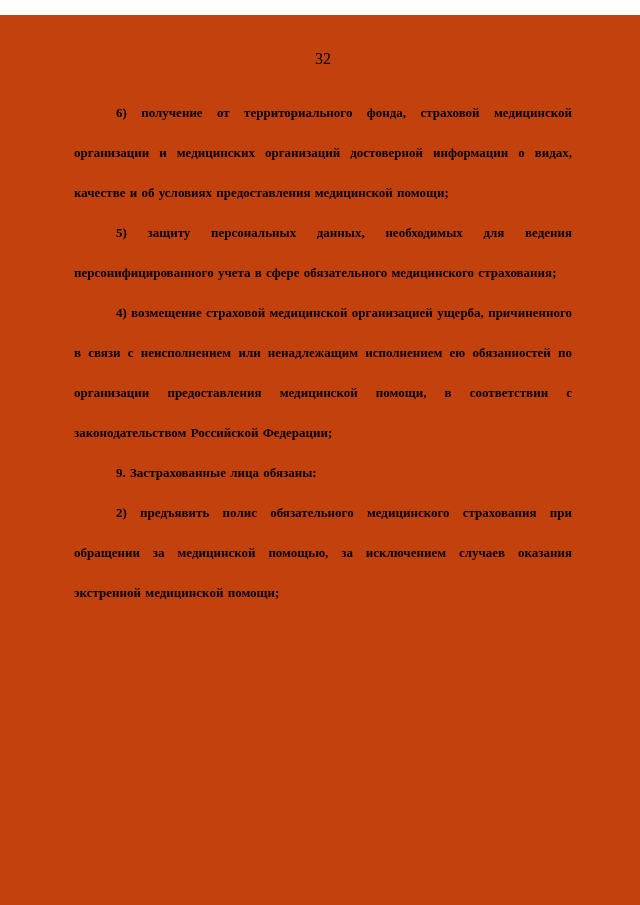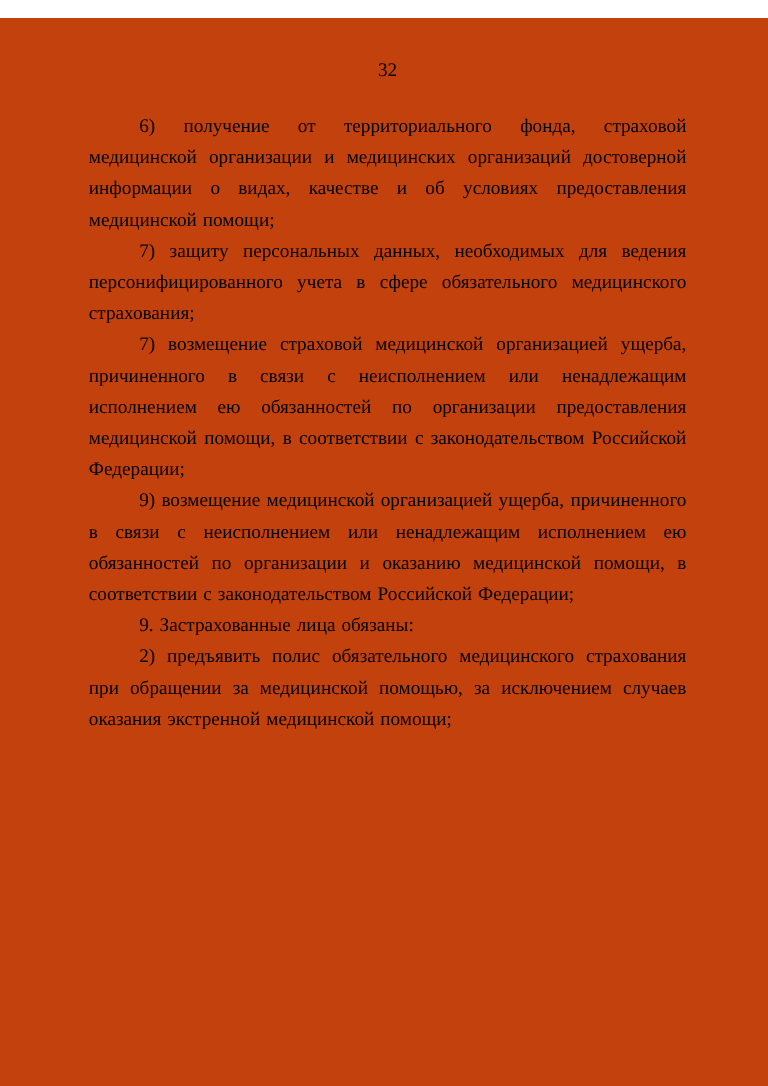--- a/index.html
+++ b/index.html
@@ -20,34 +20,34 @@
       overflow: hidden;
     }
     .page-number {
       text-align: center;
       font-size: 16px;
       line-height: 20px;
       margin-bottom: 24px;
     }
     .content p {
       margin: 0;
-      font-size: 16px;
-      line-height: 26px;
+      font-size: 13px;
+      line-height: 40px;
       text-align: justify;
       text-indent: 42px;
       word-spacing: 1px;
+      font-weight: bold;
     }
   </style>
 </head>
 <body>
 
 <div class="page">
   <div class="page-number">32</div>
 
   <div class="content">
     <p>6) получение от территориального фонда, страховой медицинской организации и медицинских организаций достоверной информации о видах, качестве и об условиях предоставления медицинской помощи;</p>
-    <p>7) защиту персональных данных, необходимых для ведения персонифицированного учета в сфере обязательного медицинского страхования;</p>
-    <p>7) возмещение страховой медицинской организацией ущерба, причиненного в связи с неисполнением или ненадлежащим исполнением ею обязанностей по организации предоставления медицинской помощи, в соответствии с законодательством Российской Федерации;</p>
-    <p>9) возмещение медицинской организацией ущерба, причиненного в связи с неисполнением или ненадлежащим исполнением ею обязанностей по организации и оказанию медицинской помощи, в соответствии с законодательством Российской Федерации;</p>
+    <p>5) защиту персональных данных, необходимых для ведения персонифицированного учета в сфере обязательного медицинского страхования;</p>
+    <p>4) возмещение страховой медицинской организацией ущерба, причиненного в связи с неисполнением или ненадлежащим исполнением ею обязанностей по организации предоставления медицинской помощи, в соответствии с законодательством Российской Федерации;</p>
     <p>9. Застрахованные лица обязаны:</p>
     <p>2) предъявить полис обязательного медицинского страхования при обращении за медицинской помощью, за исключением случаев оказания экстренной медицинской помощи;</p>
   </div>
 </div>
 
 </body></html>

